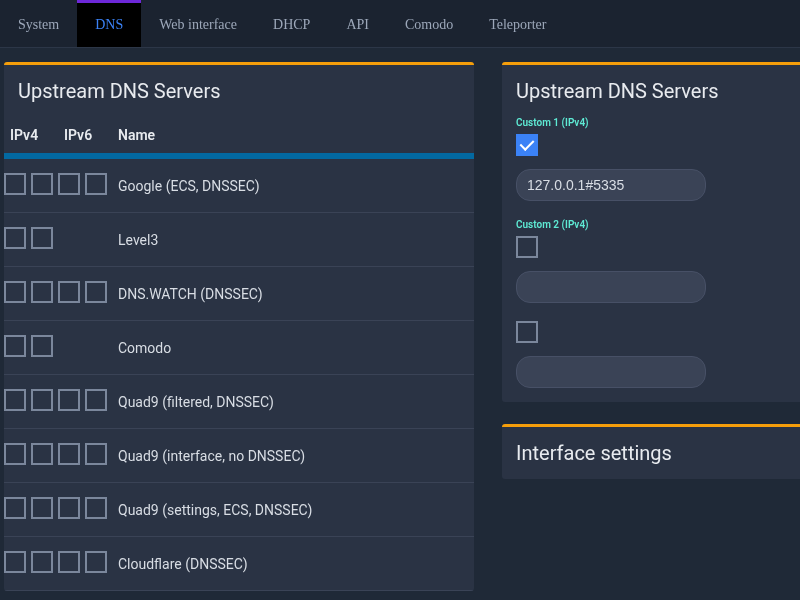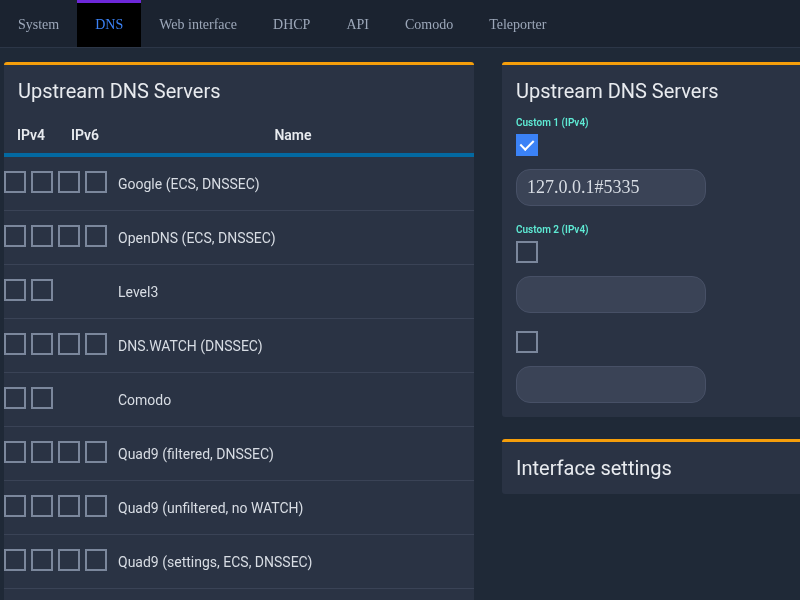--- a/index.html
+++ b/index.html
@@ -45,26 +45,26 @@
     overflow: hidden;
   }
   .card-header {
     padding: 14px 14px;
     font-size: 20px;
     font-weight: 400;
     color: #e8ebef;
   }
   table { width: 100%; border-collapse: collapse; }
   th {
-    text-align: center;
+    text-align: left;
     font-weight: 600;
     font-size: 14px;
     color: #e8ebef;
     padding: 10px 6px;
-    border-bottom: 4px solid #0369a1;
+    border-bottom: 6px solid #0369a1;
   }
   td {
     padding: 18px 6px;
     border-bottom: 1px solid #3a4356;
     vertical-align: middle;
   }
   td.cbcell { width: 27px; padding: 14px 0 14px 0; }
   .cb {
     width: 22px; height: 22px;
     border: 2px solid #7b879c;
@@ -97,24 +97,23 @@
     font-size: 10px;
     color: #5eead4;
     margin-bottom: 6px;
   }
   .custom-input {
     width: 100%;
     background: #3a4356;
     border: 1px solid #475066;
     color: #d8dde4;
     padding: 7px 10px;
-    font-size: 18px;
+    font-size: 14px;
     border-radius: 14px;
     margin-top: 10px;
-    font-family: Liberation Serif, serif;
   }
 </style>
 </head>
 <body>
 
 <div class="tabs">
   <div class="tab">System</div>
   <div class="tab active">DNS</div>
   <div class="tab">Web interface</div>
   <div class="tab">DHCP</div>
@@ -139,27 +138,20 @@
             <tr>
               <td class="cbcell"><span class="cb"></span></td>
               <td class="cbcell"><span class="cb"></span></td>
               <td class="cbcell"><span class="cb"></span></td>
               <td class="cbcell"><span class="cb"></span></td>
               <td>Google (ECS, DNSSEC)</td>
             </tr>
             <tr>
               <td class="cbcell"><span class="cb"></span></td>
               <td class="cbcell"><span class="cb"></span></td>
-              <td class="cbcell"><span class="cb"></span></td>
-              <td class="cbcell"><span class="cb"></span></td>
-              <td>OpenDNS (ECS, DNSSEC)</td>
-            </tr>
-            <tr>
-              <td class="cbcell"><span class="cb"></span></td>
-              <td class="cbcell"><span class="cb"></span></td>
               <td class="cbcell"></td>
               <td class="cbcell"></td>
               <td>Level3</td>
             </tr>
             <tr>
               <td class="cbcell"><span class="cb"></span></td>
               <td class="cbcell"><span class="cb"></span></td>
               <td class="cbcell"><span class="cb"></span></td>
               <td class="cbcell"><span class="cb"></span></td>
               <td>DNS.WATCH (DNSSEC)</td>
@@ -176,21 +168,21 @@
               <td class="cbcell"><span class="cb"></span></td>
               <td class="cbcell"><span class="cb"></span></td>
               <td class="cbcell"><span class="cb"></span></td>
               <td>Quad9 (filtered, DNSSEC)</td>
             </tr>
             <tr>
               <td class="cbcell"><span class="cb"></span></td>
               <td class="cbcell"><span class="cb"></span></td>
               <td class="cbcell"><span class="cb"></span></td>
               <td class="cbcell"><span class="cb"></span></td>
-              <td>Quad9 (unfiltered, no WATCH)</td>
+              <td>Quad9 (interface, no DNSSEC)</td>
             </tr>
             <tr>
               <td class="cbcell"><span class="cb"></span></td>
               <td class="cbcell"><span class="cb"></span></td>
               <td class="cbcell"><span class="cb"></span></td>
               <td class="cbcell"><span class="cb"></span></td>
               <td>Quad9 (settings, ECS, DNSSEC)</td>
             </tr>
             <tr>
               <td class="cbcell"><span class="cb"></span></td>

